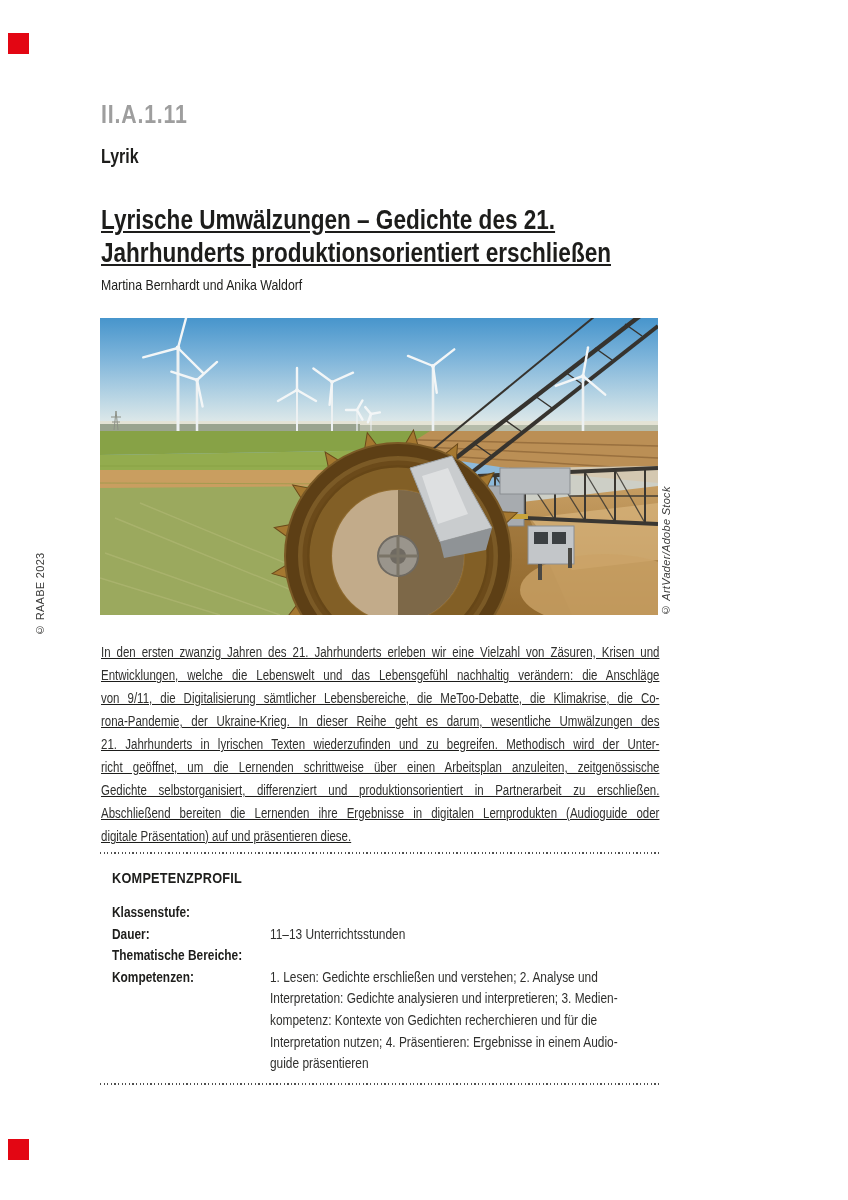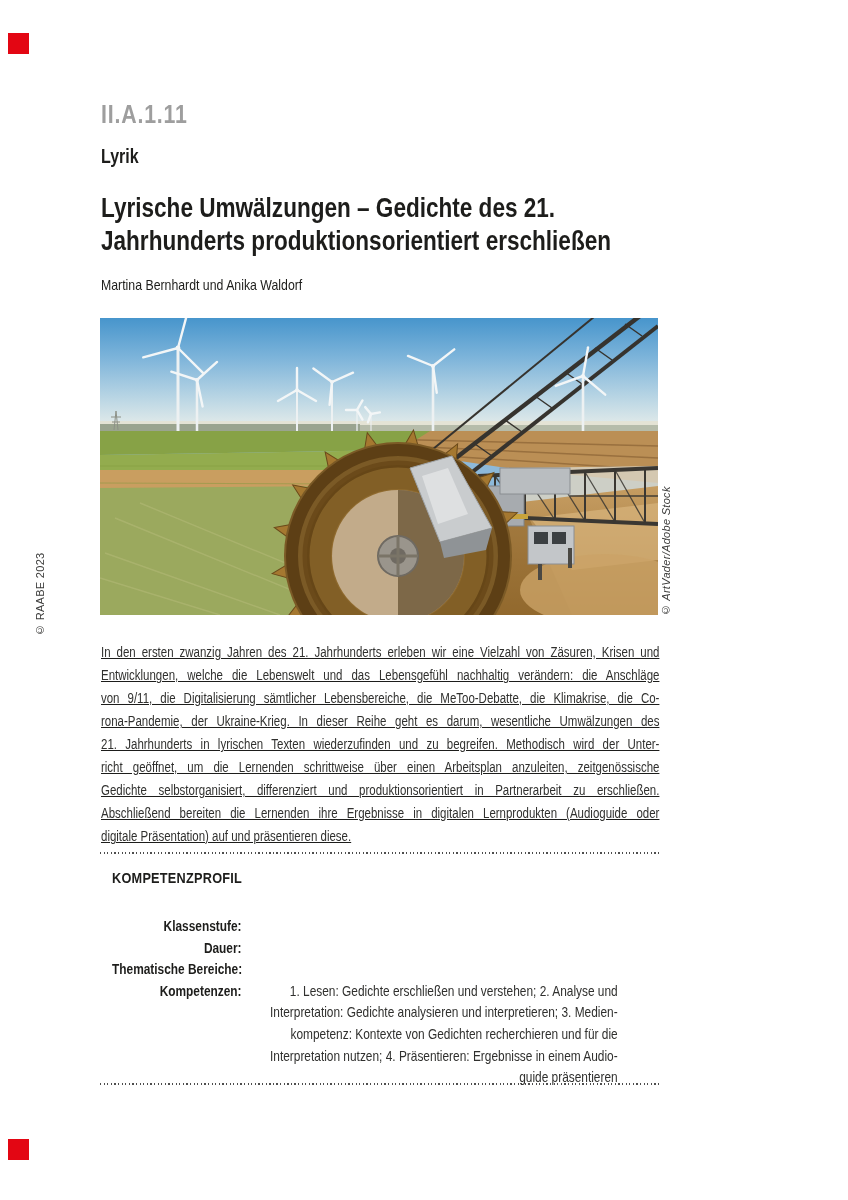--- a/index.html
+++ b/index.html
@@ -17,21 +17,21 @@
   }
   .corner{position:absolute;left:8px;width:21px;height:21px;background:var(--red);}
   .corner.top{top:33px;}
   .corner.bottom{top:1139px;}
 
   .cond{transform:scaleX(0.82);transform-origin:0 0;}
   .nowrap{white-space:nowrap;}
 
   .kicker{position:absolute;left:101px;top:99px;font-size:26px;font-weight:bold;color:var(--kicker);letter-spacing:1px;}
   .category{position:absolute;left:101px;top:145px;font-size:19.5px;font-weight:bold;}
-  .title{position:absolute;left:101px;top:191px;}
+  .title{position:absolute;left:101px;top:203px;text-decoration:underline;}
   .title-line{font-size:27.5px;font-weight:bold;line-height:33px;white-space:nowrap;}
   .authors{position:absolute;left:101px;top:276px;font-size:15px;}
 
   .vtext{
     position:absolute;writing-mode:vertical-rl;transform:rotate(180deg);
     font-size:11px;color:var(--credit);letter-spacing:0.3px;
   }
   .raabe-credit{left:34px;top:552px;height:84px;}
   .img-credit{left:660px;top:486px;height:130px;font-style:italic;}
 
@@ -46,21 +46,21 @@
   .jlast{text-align-last:left;}
 
   .profile-box{
     position:absolute;left:100px;top:852px;width:561px;height:233px;
   }
   .dotline{position:absolute;left:0;width:561px;height:2px;
     background-image:repeating-linear-gradient(to right,var(--dot) 0 1.3px,transparent 1.3px 3.6px);}
   .dotline.t{top:0;}
   .dotline.b{bottom:0;}
   .profile-heading{position:absolute;left:12px;top:17px;font-size:15.5px;font-weight:bold;letter-spacing:0.3px;white-space:nowrap;}
-  .profile-rows{position:absolute;left:12px;top:64px;width:540px;text-align:right;}
+  .profile-rows{position:absolute;left:12px;top:50px;width:540px;}
   .profile-row{display:flex;align-items:flex-start;}
   .profile-label{flex:0 0 158px;font-size:14.5px;font-weight:bold;line-height:21.6px;white-space:nowrap;}
   .profile-value{flex:1 1 auto;}
   .vline{font-size:14.5px;line-height:21.6px;color:var(--body);white-space:nowrap;}
 
   svg .tower{stroke:#edf1f2;}
   svg .blade{stroke:#f3f6f7;stroke-width:2.4;stroke-linecap:round;}
 </style>
 </head>
 <body>
@@ -276,20 +276,23 @@
   <div class="profile-box">
     <div class="dotline t"></div>
     <div class="dotline b"></div>
     <div class="profile-heading cond">KOMPETENZPROFIL</div>
     <div class="profile-rows">
         <div class="profile-row">
           <div class="profile-label cond">Klassenstufe:</div>
         </div>
         <div class="profile-row">
           <div class="profile-label cond">Dauer:</div>
+          <div class="profile-value">
+            <div class="vline cond">11–13 Unterrichtsstunden</div>
+          </div>
         </div>
         <div class="profile-row">
           <div class="profile-label cond">Thematische Bereiche:</div>
         </div>
         <div class="profile-row">
           <div class="profile-label cond">Kompetenzen:</div>
           <div class="profile-value">
             <div class="vline cond">1. Lesen: Gedichte erschließen und verstehen; 2. Analyse und</div>
             <div class="vline cond">Interpretation: Gedichte analysieren und interpretieren; 3. Medien-</div>
             <div class="vline cond">kompetenz: Kontexte von Gedichten recherchieren und für die</div>

